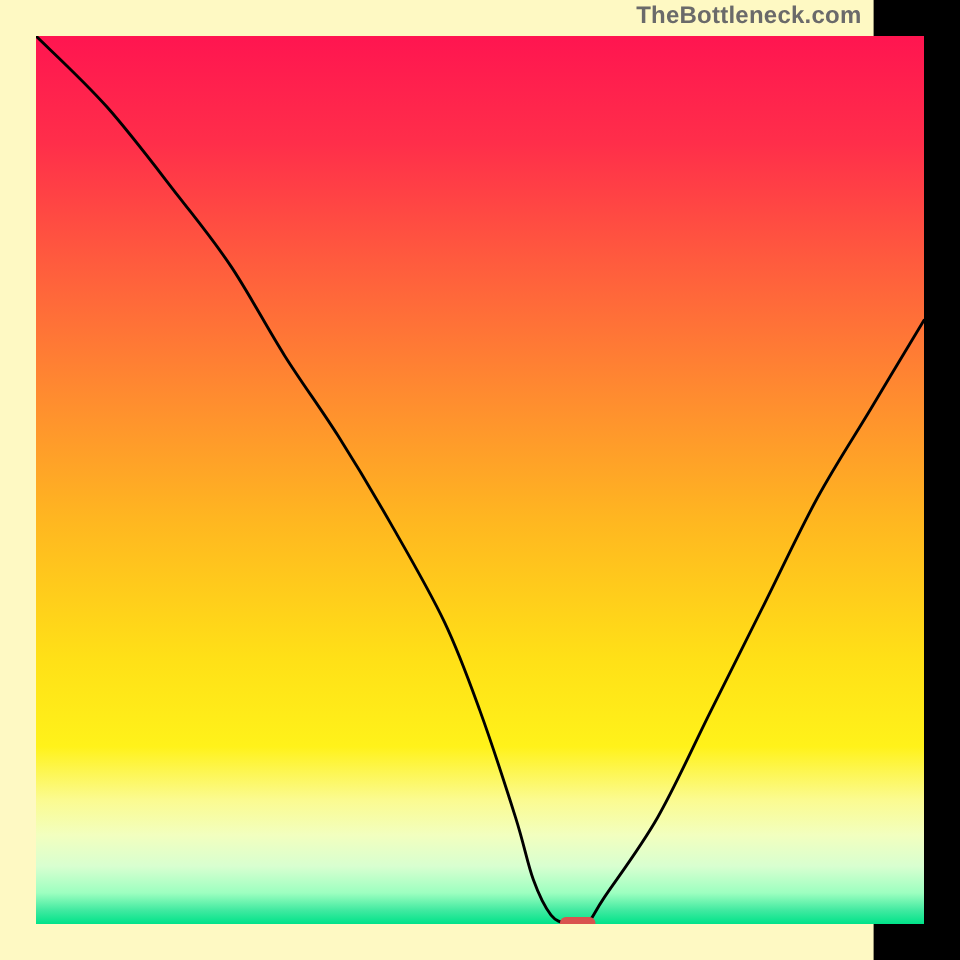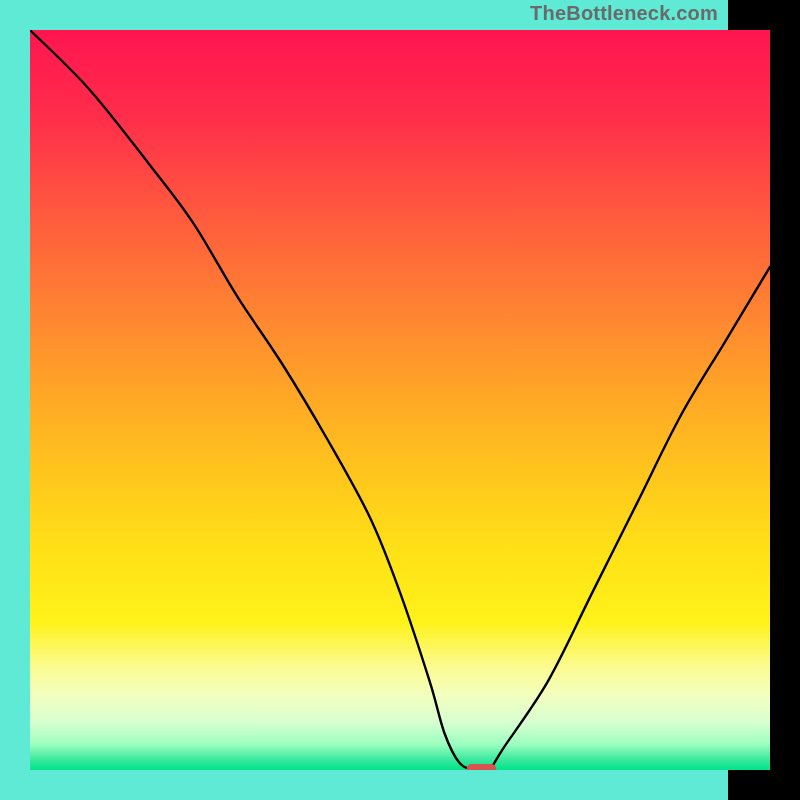--- a/index.html
+++ b/index.html
@@ -8,21 +8,21 @@
     width: 800px;
     height: 800px;
     background: #000;
     overflow: hidden;
     font-family: Arial, Helvetica, sans-serif;
   }
   .frame {
     position: relative;
     width: 728px;
     height: 800px;
-    background: #5eead4;
+    background: #fef9c3;
     text-align: right;
   }
   .watermark {
     position: absolute;
     top: 2px;
     right: 10px;
     color: #6a6a6a;
     font-size: 20px;
     font-weight: 600;
     letter-spacing: 0.2px;

